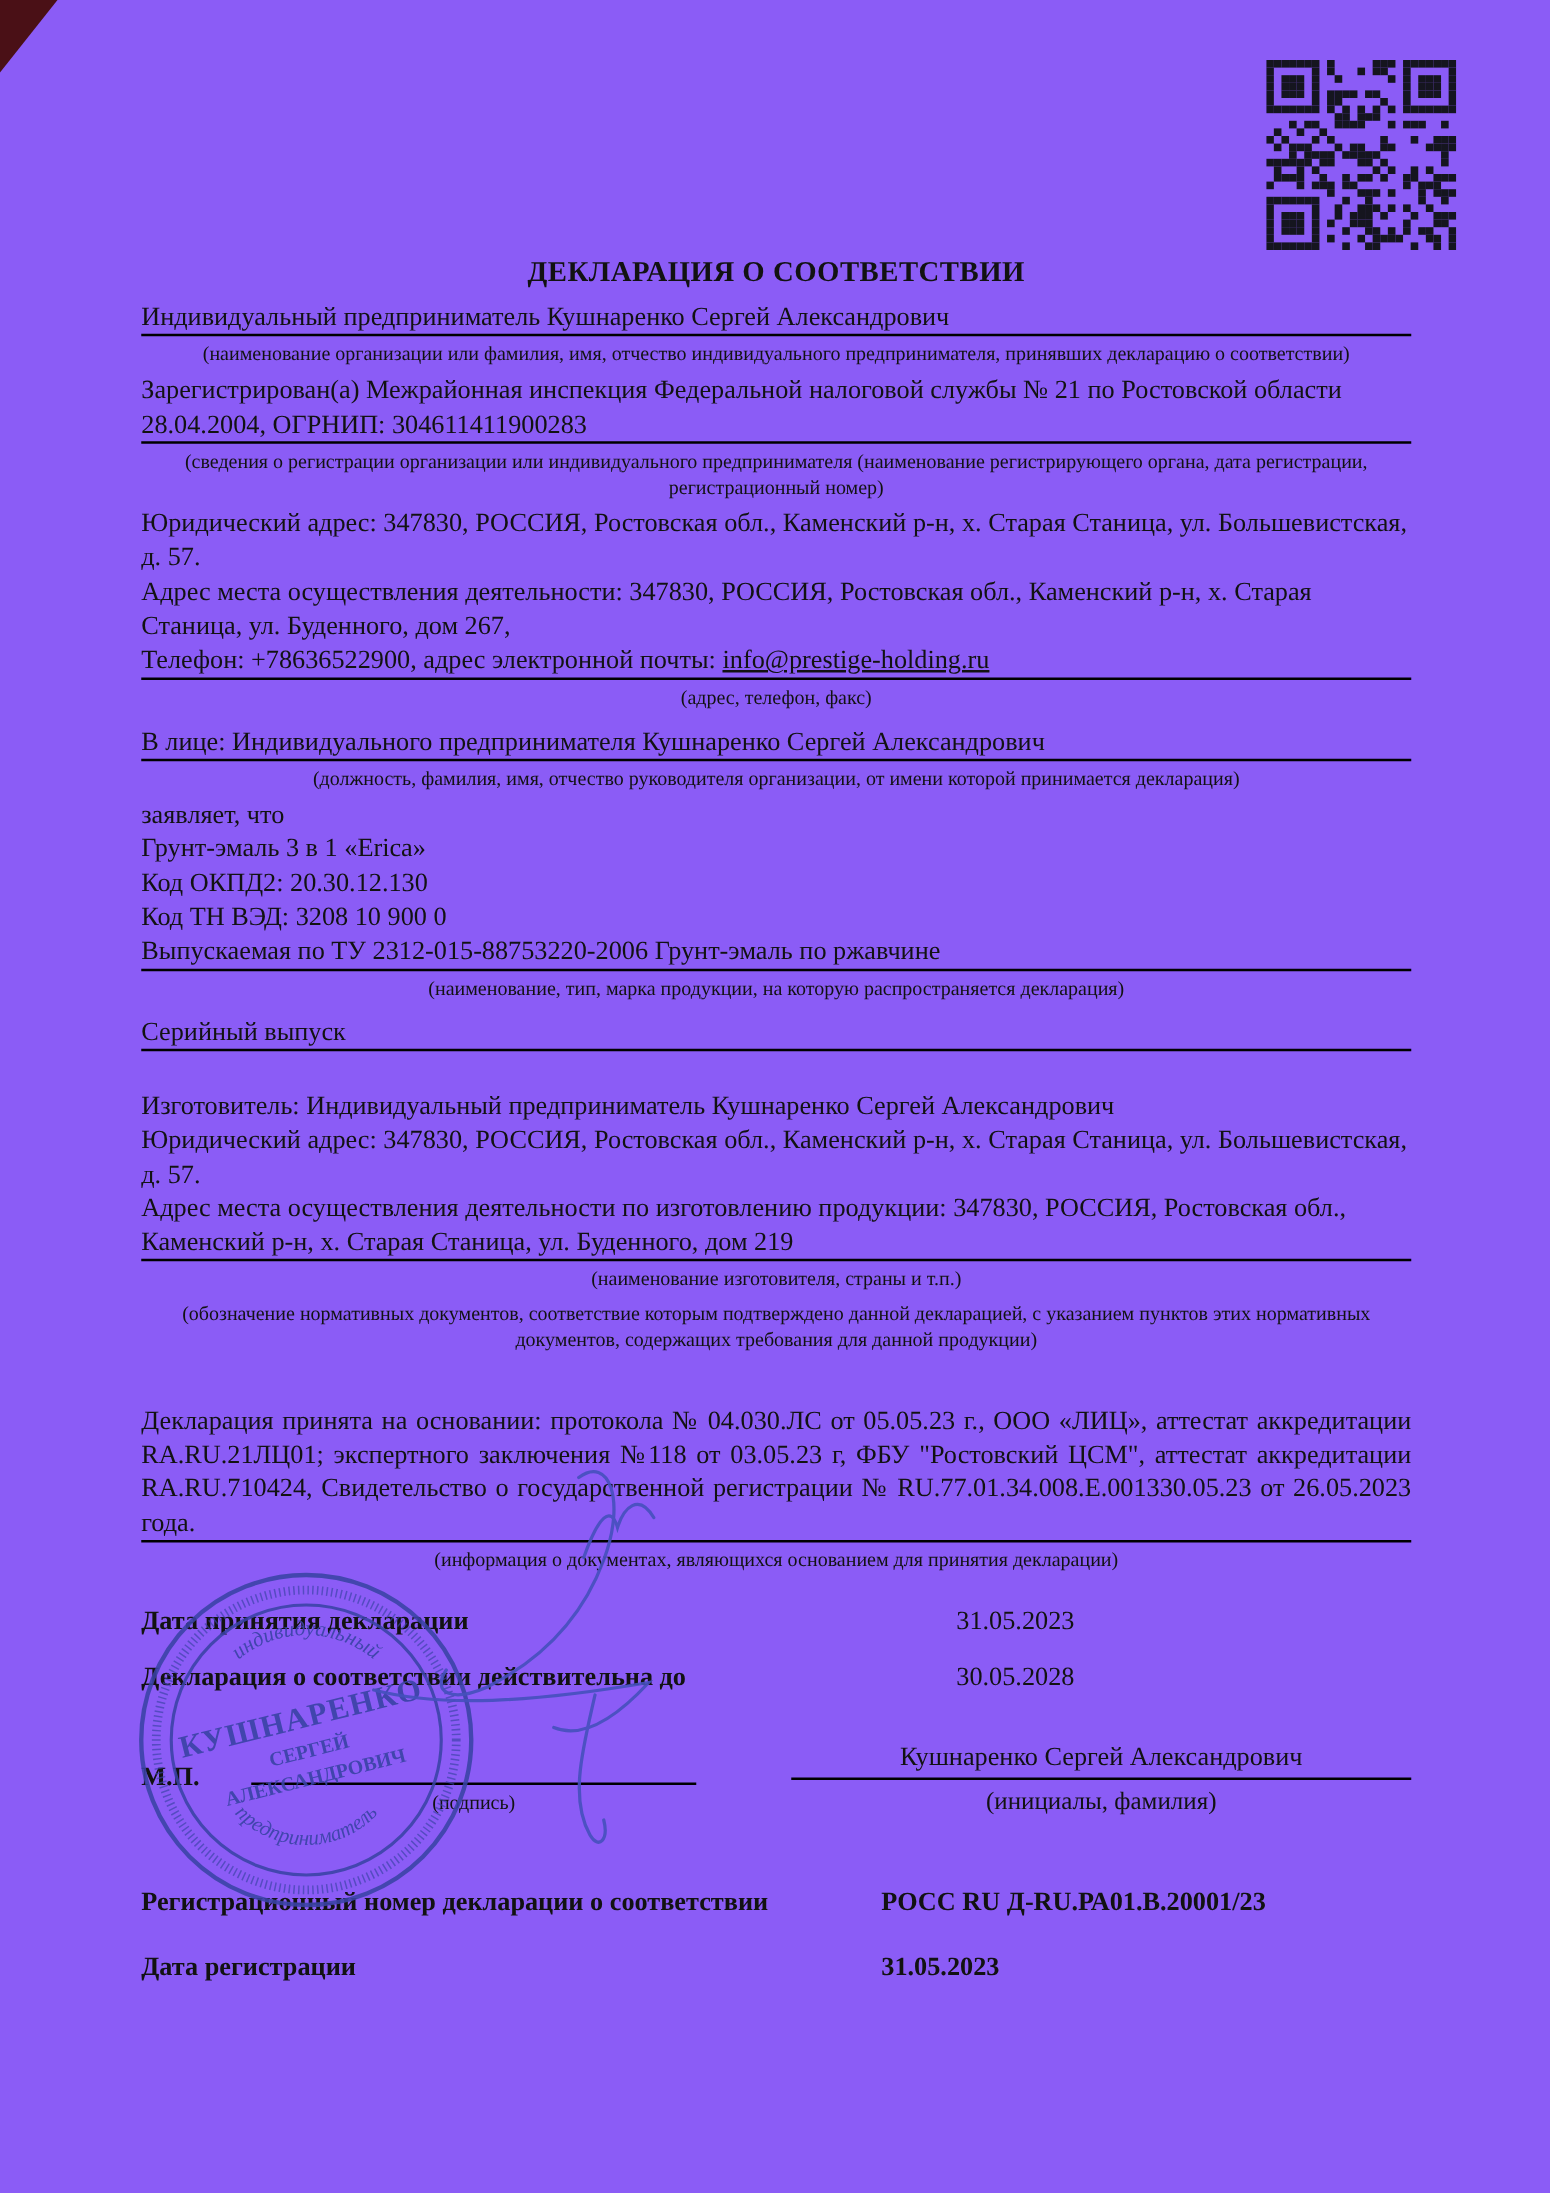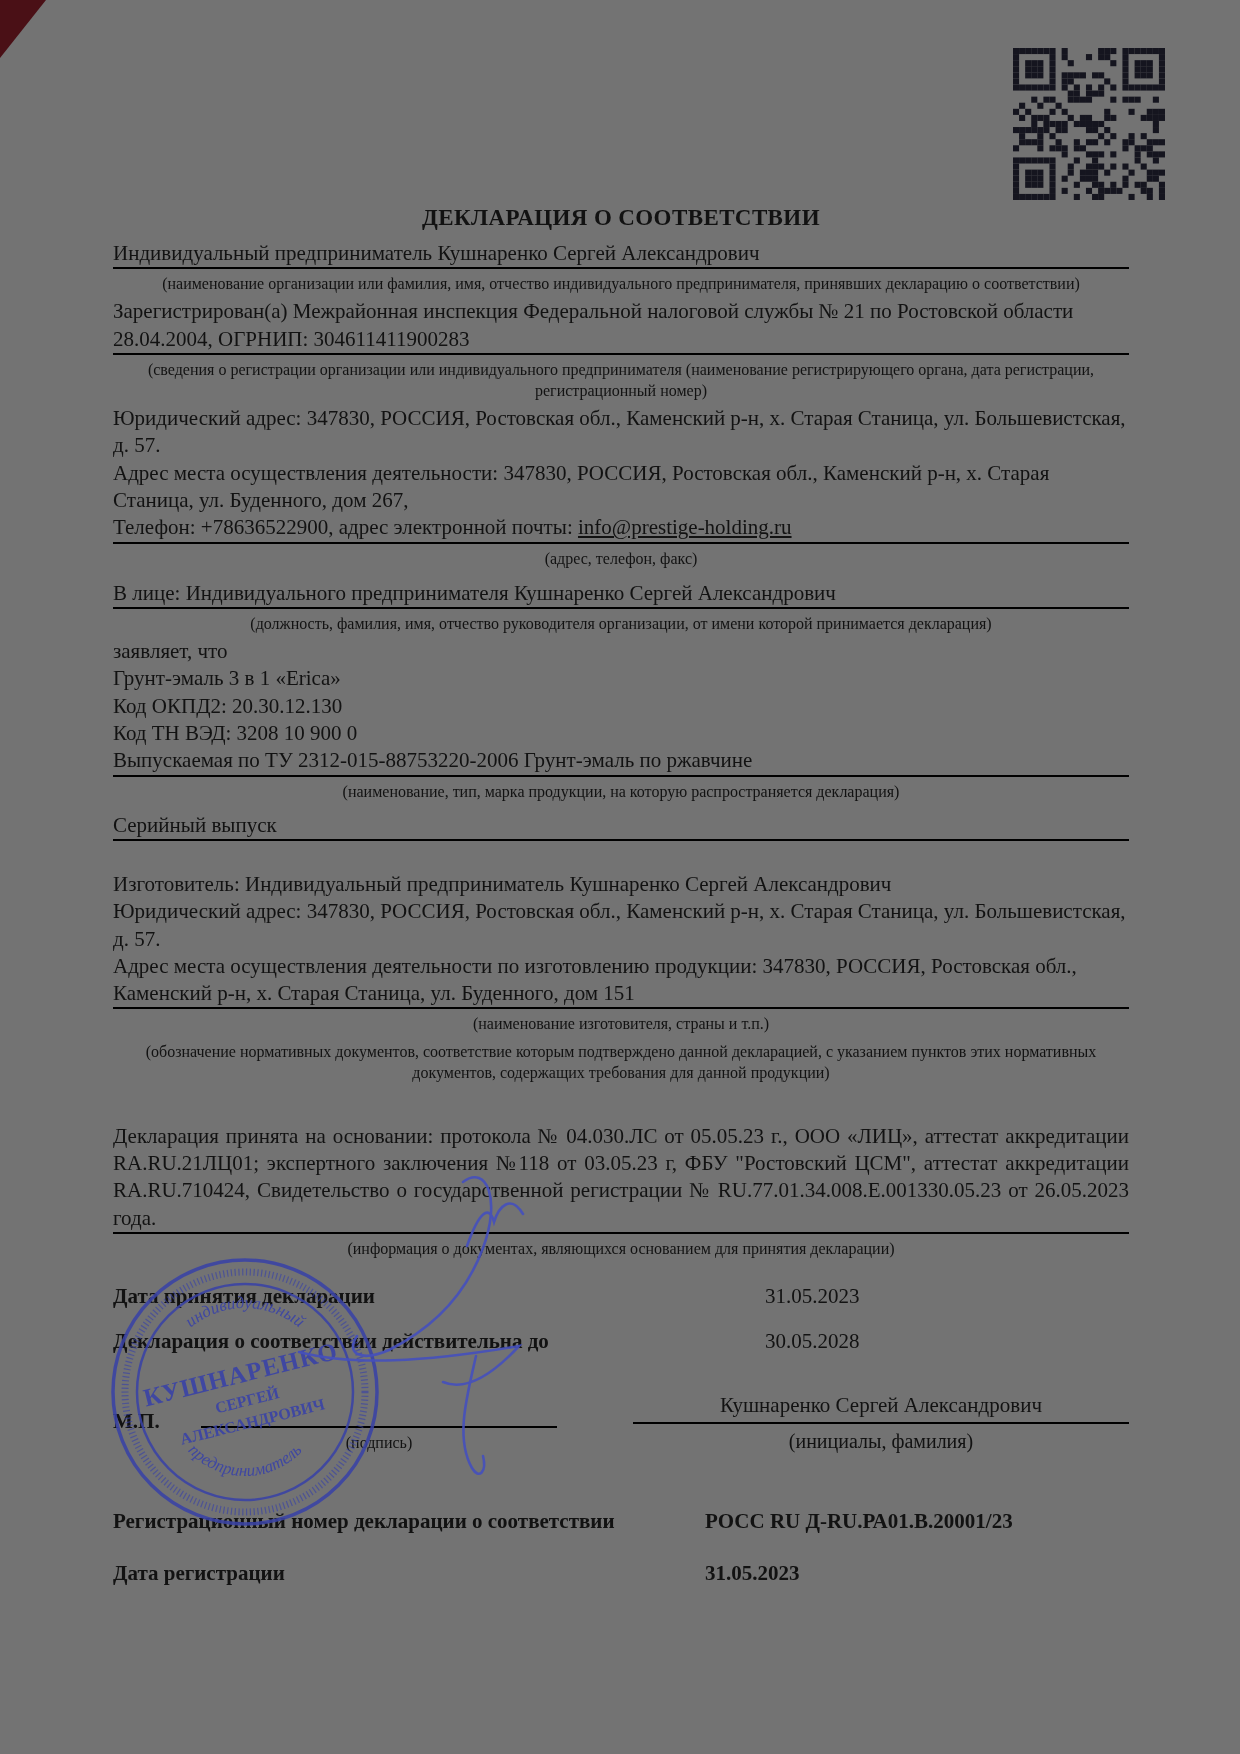--- a/index.html
+++ b/index.html
@@ -1,16 +1,16 @@
 <!DOCTYPE html>
 <html><head>
 <meta charset="utf-8">
 <style>
   html,body{margin:0;padding:0;background:#e8e8e8;}
-  .page{position:relative;width:1240px;height:1754px;margin:0 auto;background:#737373;
+  .page{position:relative;width:1240px;height:1754px;margin:0 auto;background:#8b5cf6;
         font-family:"Liberation Serif","DejaVu Serif",serif;color:#121212;
         font-size:21px;line-height:1.3;overflow:hidden;}
   .content{position:absolute;left:113px;top:203px;width:1016px;}
   .u{border-bottom:2px solid #000;}
   .cap{font-size:16px;line-height:1.32;text-align:center;padding:4px 6px 2px;}
   .b{font-weight:normal;}
   .title{font-size:23px;font-weight:bold;text-align:center;margin:0 0 7px 0;letter-spacing:.4px;}
   .blk{margin:0;}
   .jst{text-align:justify;}
   .email{text-decoration:underline;}
@@ -345,21 +345,21 @@
     <div class="blk">Грунт-эмаль 3 в 1  «Erica»</div>
     <div class="blk">Код ОКПД2: 20.30.12.130</div>
     <div class="blk">Код ТН ВЭД: 3208 10 900 0</div>
     <div class="u blk">Выпускаемая по ТУ 2312-015-88753220-2006 Грунт-эмаль по ржавчине</div>
     <div class="cap">(наименование, тип, марка продукции, на которую распространяется декларация)</div>
 
     <div class="u blk" style="margin-top:8px;">Серийный выпуск</div>
 
     <div class="blk" style="margin-top:30px;"><span class="b">Изготовитель:</span><span> Индивидуальный предприниматель Кушнаренко Сергей Александрович</span></div>
     <div class="blk">Юридический адрес: 347830, РОССИЯ, Ростовская обл., Каменский р-н, х. Старая Станица, ул. Большевистская, д. 57.</div>
-    <div class="u blk">Адрес места осуществления деятельности по изготовлению продукции: 347830, РОССИЯ, Ростовская обл., Каменский р-н, х. Старая Станица, ул. Буденного, дом 151</div>
+    <div class="u blk">Адрес места осуществления деятельности по изготовлению продукции: 347830, РОССИЯ, Ростовская обл., Каменский р-н, х. Старая Станица, ул. Буденного, дом 219</div>
     <div class="cap">(наименование изготовителя, страны и т.п.)</div>
 
     <div class="cap" style="max-width:970px;margin:0 auto;">(обозначение нормативных документов, соответствие которым подтверждено данной декларацией, с указанием пунктов этих нормативных документов, содержащих требования для данной продукции)</div>
 
     <div class="u blk jst" style="margin-top:38px;">Декларация принята на основании: протокола № 04.030.ЛС от 05.05.23 г., ООО «ЛИЦ», аттестат аккредитации RA.RU.21ЛЦ01; экспертного заключения №118 от 03.05.23 г, ФБУ "Ростовский ЦСМ", аттестат аккредитации RA.RU.710424, Свидетельство о государственной регистрации № RU.77.01.34.008.Е.001330.05.23 от 26.05.2023 года.</div>
     <div class="cap">(информация о документах, являющихся основанием для принятия декларации)</div>
 
     <div class="row" style="margin-top:22px;">
       <div class="lbl">Дата принятия декларации</div>
       <div class="val">31.05.2023</div>

